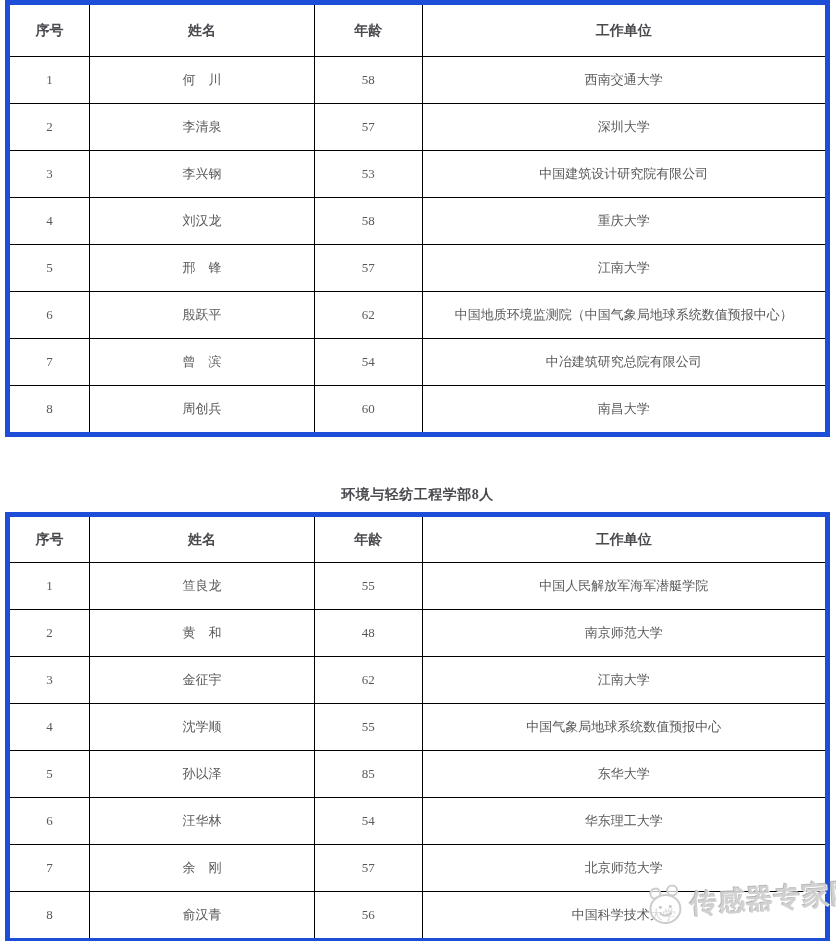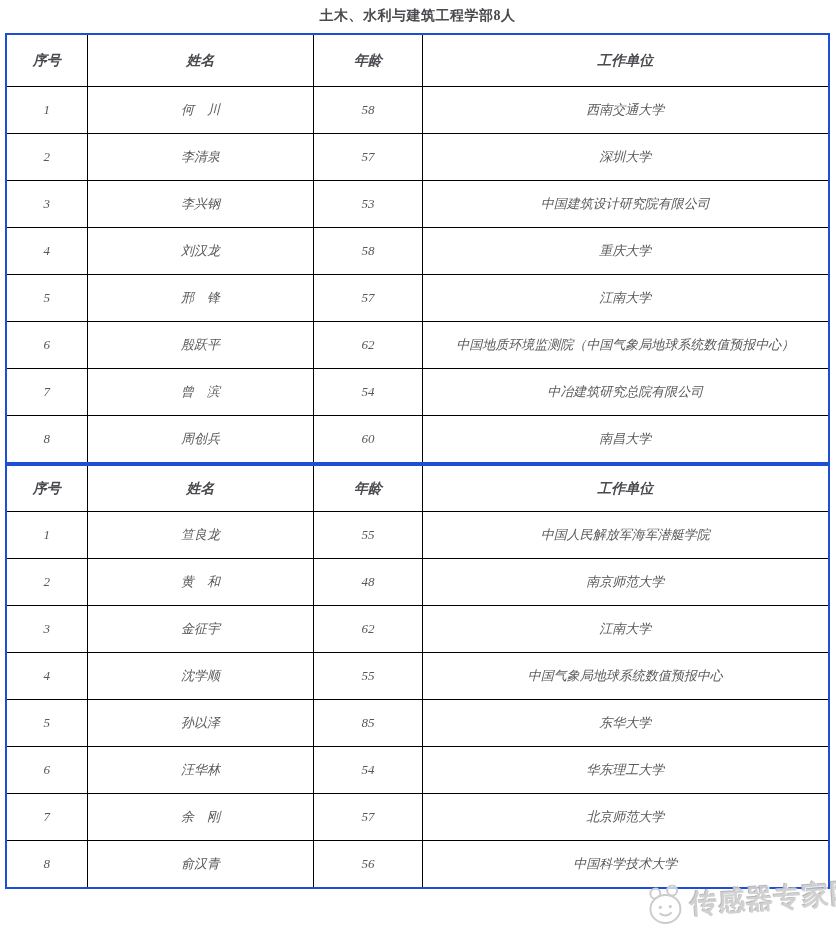--- a/index.html
+++ b/index.html
@@ -27,23 +27,22 @@
     font-weight: bold;
     color: #4a4a4f;
     line-height: 19px;
     letter-spacing: 0.5px;
   }
   .sec-1 .sec-title { padding-top: 6px; margin-bottom: 8px; }
   .sec-2 .sec-title { padding-top: 48px; margin-bottom: 8px; }
   table.roster {
     width: 100%;
     border-collapse: collapse;
-    border: 2px solid #1d4ed8;
+    border: 5px solid #1d4ed8;
     table-layout: fixed;
-    font-style: italic;
   }
   table.roster th, table.roster td {
     border: 1px solid #000;
     text-align: center;
     vertical-align: middle;
     overflow: hidden;
     white-space: nowrap;
   }
   table.roster th {
     height: 49px;
@@ -84,21 +83,20 @@
     opacity: 0.95;
     white-space: nowrap;
   }
 </style>
 </head>
 <body>
 
 <div class="doc">
 
   <section class="sec-1">
-    <h2 class="sec-title">土木、水利与建筑工程学部8人</h2>
     <table class="roster roster-1">
         <thead>
           <tr>
             <th>序号</th>
             <th>姓名</th>
             <th>年龄</th>
             <th>工作单位</th>
           </tr>
         </thead>
         <tbody>
@@ -148,20 +146,21 @@
             <td>8</td>
             <td>周创兵</td>
             <td>60</td>
             <td>南昌大学</td>
           </tr>
         </tbody>
       </table>
   </section>
 
   <section class="sec-2">
+    <h2 class="sec-title">环境与轻纺工程学部8人</h2>
     <table class="roster roster-2">
         <thead>
           <tr>
             <th>序号</th>
             <th>姓名</th>
             <th>年龄</th>
             <th>工作单位</th>
           </tr>
         </thead>
         <tbody>

